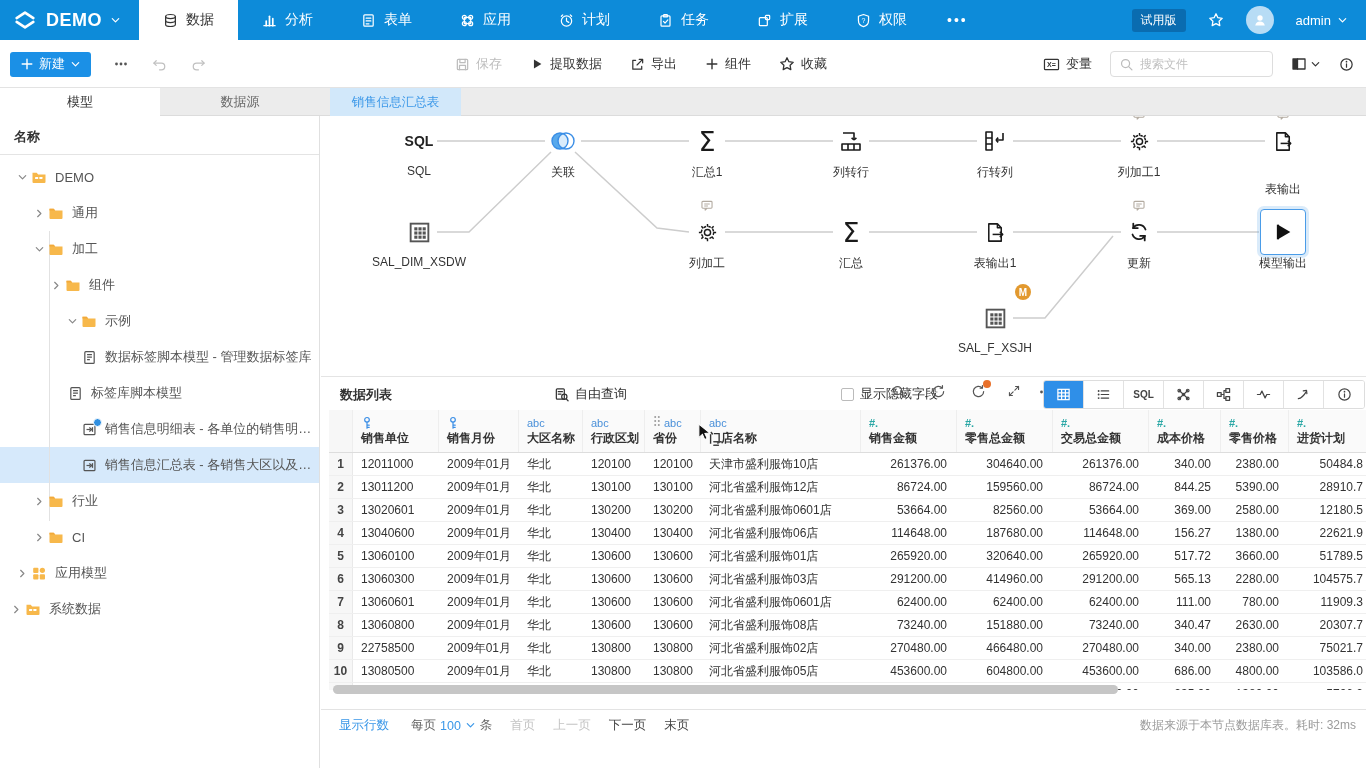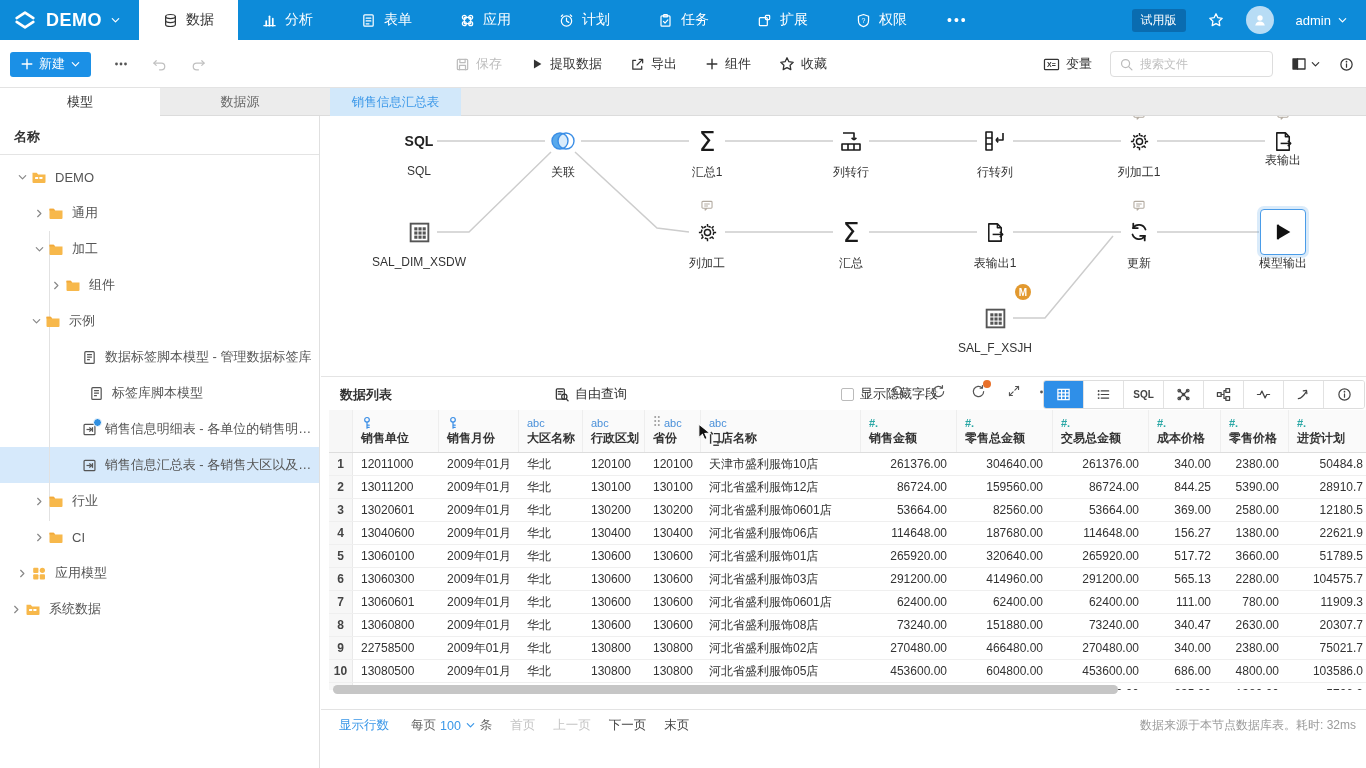--- a/index.html
+++ b/index.html
@@ -469,21 +469,21 @@
           <span class="tree-icon-wrap">
             <span class="icon ">
               <svg viewBox="0 0 16 14" width="16" height="14">
                 <path d="M1.5 2.8h4.2l1.5 1.8h7.3v7.4a1 1 0 0 1-1 1h-11a1 1 0 0 1-1-1z" fill="#f7b84b"></path>
                 <path d="M1.5 2.8h4.2l1.5 1.8h-5.7z" fill="#f2a93a"></path>
               </svg>
             </span>
           </span>
           <span class="tree-label">组件</span>
      </div>
-        <div class="tree-row" style="padding-left:28px">
+        <div class="tree-row" style="padding-left:64px">
        <span class="tw">
             <svg viewBox="0 0 12 12" width="11" height="11">
               <path d="M2.5 4 L6 7.5 L9.5 4" stroke="currentColor" fill="none" stroke-width="1.3" stroke-linecap="round" stroke-linejoin="round"></path>
             </svg>
           </span>
           <span class="tree-icon-wrap">
             <span class="icon ">
               <svg viewBox="0 0 16 14" width="16" height="14">
                 <path d="M1.5 2.8h4.2l1.5 1.8h7.3v7.4a1 1 0 0 1-1 1h-11a1 1 0 0 1-1-1z" fill="#f7b84b"></path>
                 <path d="M1.5 2.8h4.2l1.5 1.8h-5.7z" fill="#f2a93a"></path>
@@ -499,21 +499,21 @@
               <svg viewBox="0 0 16 16" width="15" height="15">
                 <g stroke="#555" fill="none" stroke-width="1.3" stroke-linejoin="round">
                   <rect x="3" y="1.8" width="10" height="12.4" rx="1"></rect>
                   <path d="M5.4 5h5.2M5.4 7.6h5.2M5.4 10.2h3"></path>
                 </g>
               </svg>
             </span>
           </span>
           <span class="tree-label">数据标签脚本模型 - 管理数据标签库</span>
      </div>
-        <div class="tree-row" style="padding-left:72px">
+        <div class="tree-row" style="padding-left:51px">
        <span class="tw"></span>
           <span class="tree-icon-wrap">
             <span class="icon ">
               <svg viewBox="0 0 16 16" width="15" height="15">
                 <g stroke="#555" fill="none" stroke-width="1.3" stroke-linejoin="round">
                   <rect x="3" y="1.8" width="10" height="12.4" rx="1"></rect>
                   <path d="M5.4 5h5.2M5.4 7.6h5.2M5.4 10.2h3"></path>
                 </g>
               </svg>
             </span>
@@ -719,21 +719,21 @@
             </svg>
           </span>
           <span class="note-badge"><svg viewBox="0 0 14 12" width="13" height="11">
               <g stroke="currentColor" fill="none" stroke-width="1.2" stroke-linejoin="round">
                 <rect x="1.5" y="1.5" width="11" height="7.5" rx="1"></rect>
                 <path d="M4 4.3h6M4 6.6h4"></path>
                 <path d="M5 9v2l2-2"></path>
               </g>
             </svg></span>
         </div>
-     <div class="flow-label" style="left:887px;top:36px">表输出</div>
+     <div class="flow-label" style="left:887px;top:65px">表输出</div>
         <div class="flow-node" style="left:78px;top:96px">
           <span class="icon ">
             <svg viewBox="0 0 24 24" width="25" height="25">
               <rect x="3.5" y="3.5" width="17" height="17" fill="none" stroke="#555" stroke-width="1.8"></rect>
               <g fill="#555">
                 <rect x="7" y="7" width="3" height="3"></rect>
                 <rect x="11" y="7" width="3" height="3"></rect>
                 <rect x="15" y="7" width="3" height="3"></rect>
                 <rect x="7" y="11" width="3" height="3"></rect>
                 <rect x="11" y="11" width="3" height="3"></rect>

